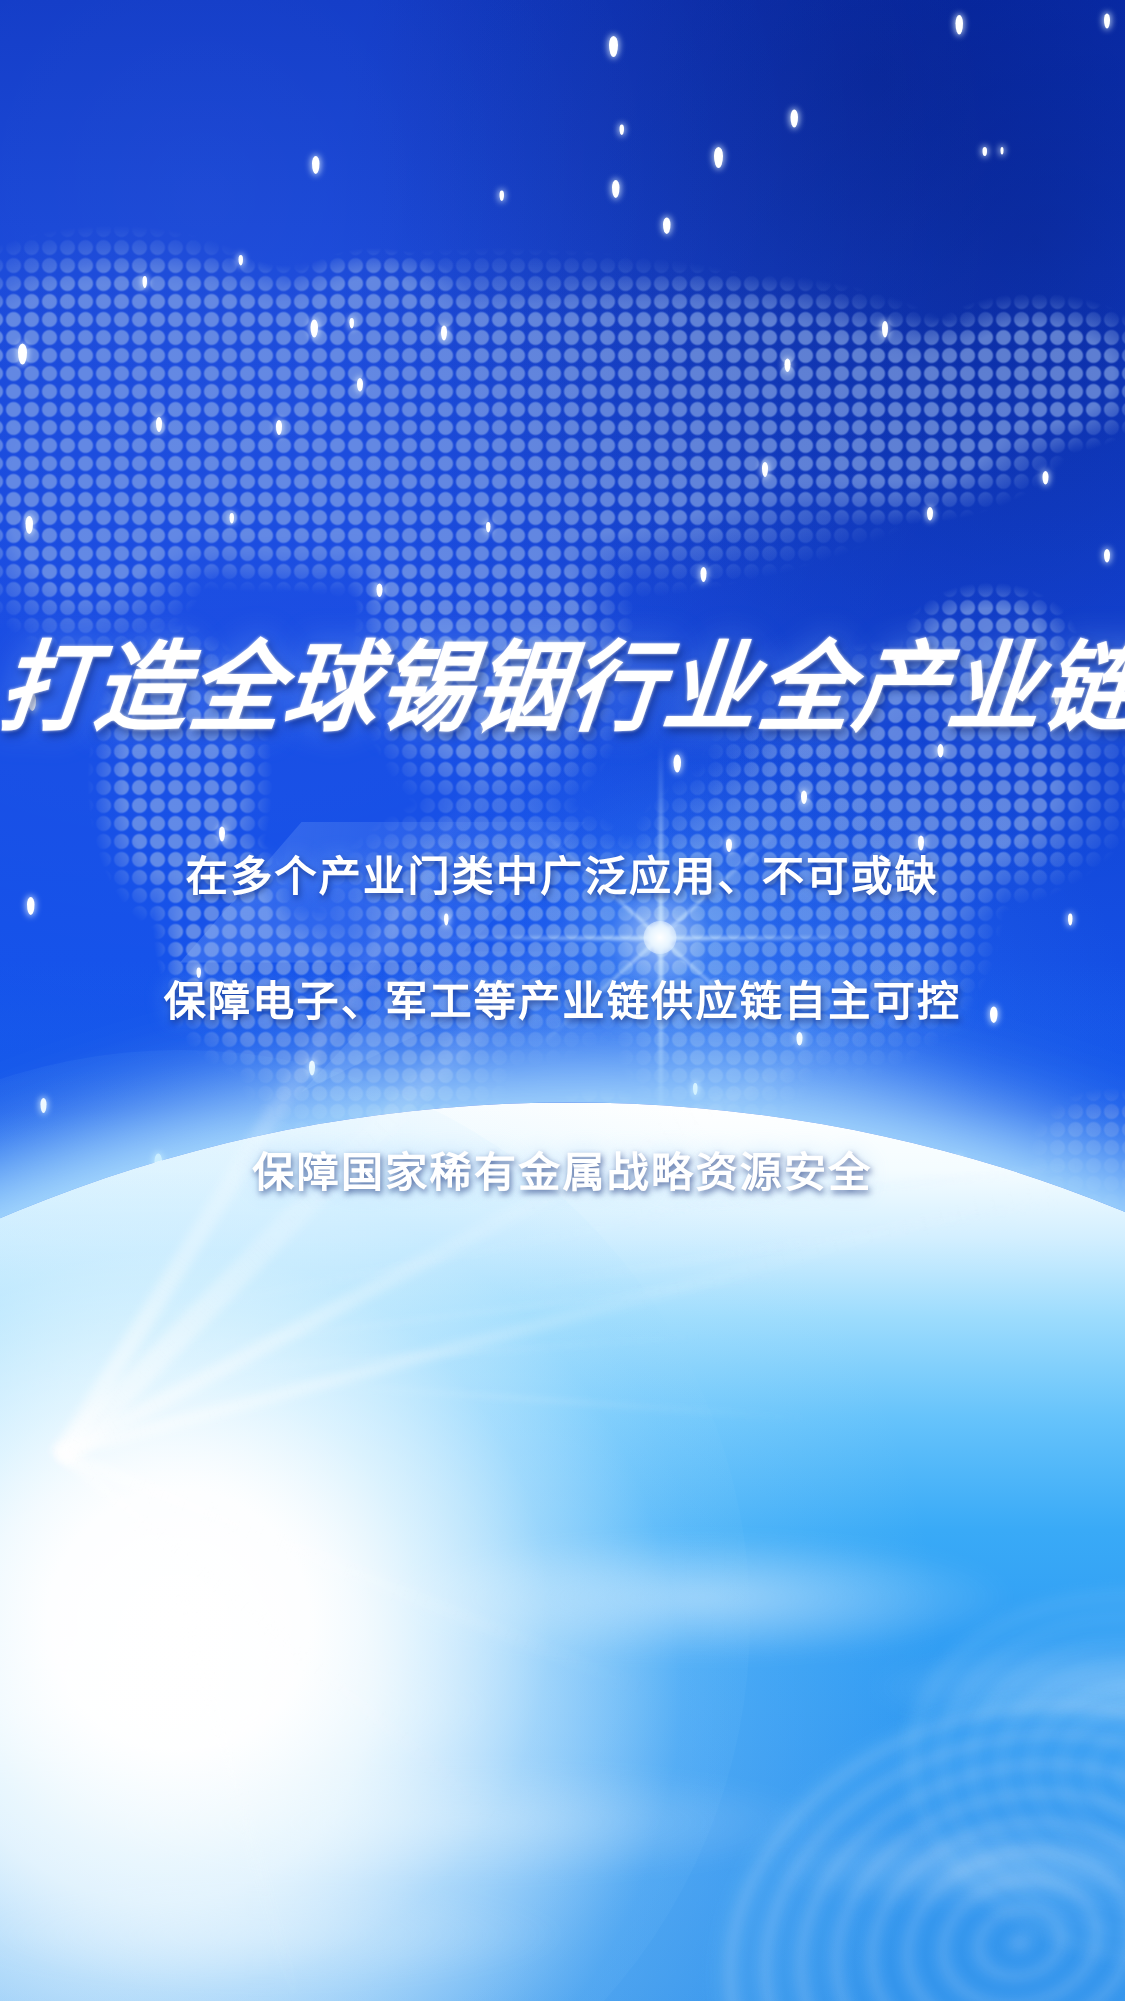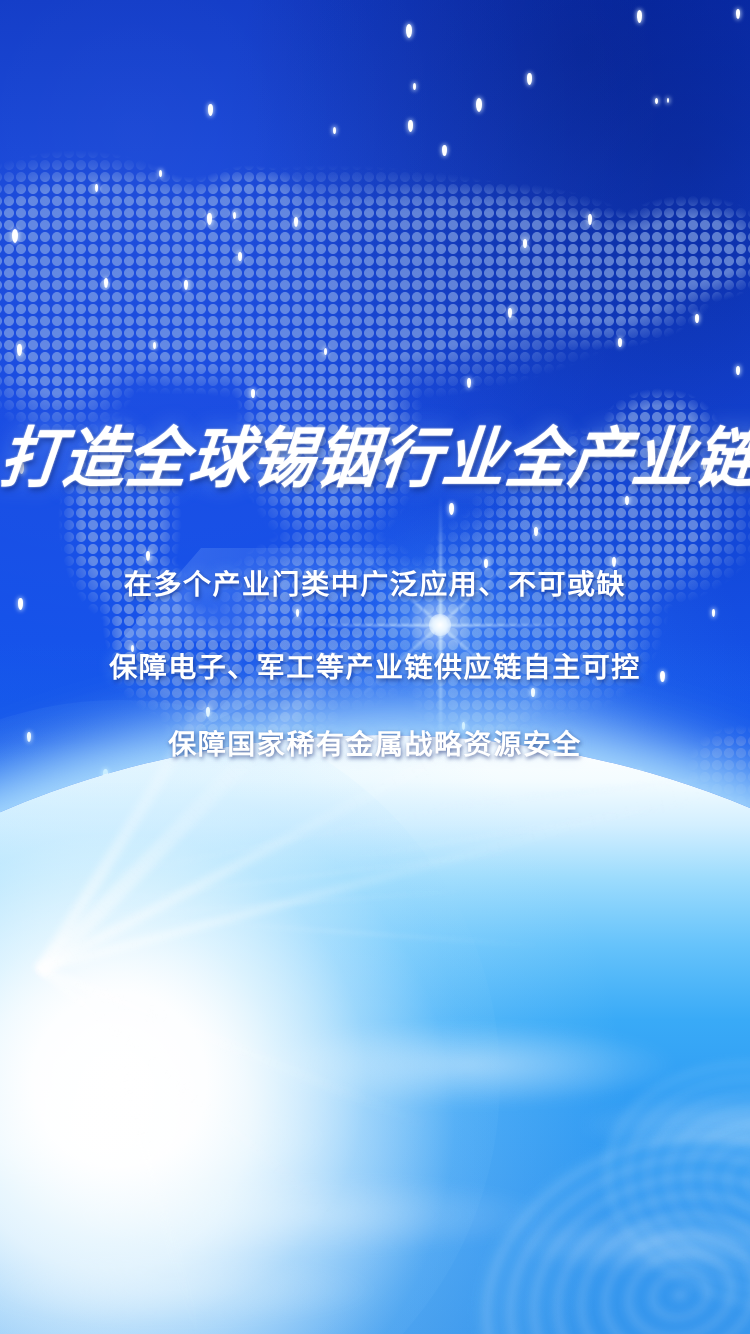--- a/index.html
+++ b/index.html
@@ -316,21 +316,21 @@
     font-size: 28px;
     font-weight: 700;
     letter-spacing: 0.055em;
     white-space: nowrap;
     text-shadow:
       1px 2px 4px rgba(6,28,104,0.60),
       0 0 14px rgba(150,205,255,0.45);
   }
   #sub-1 { top: 562px; }
   #sub-2 { top: 645px; }
-  #sub-3 { top: 722px; }
+  #sub-3 { top: 759px; }
 </style>
 </head>
 <body>
 
 <div id="poster">
 
   <div class="layer" id="sky-base"></div>
   <div class="layer" id="sky-vignette"></div>
 
   <div class="layer" id="dotmap"></div>

